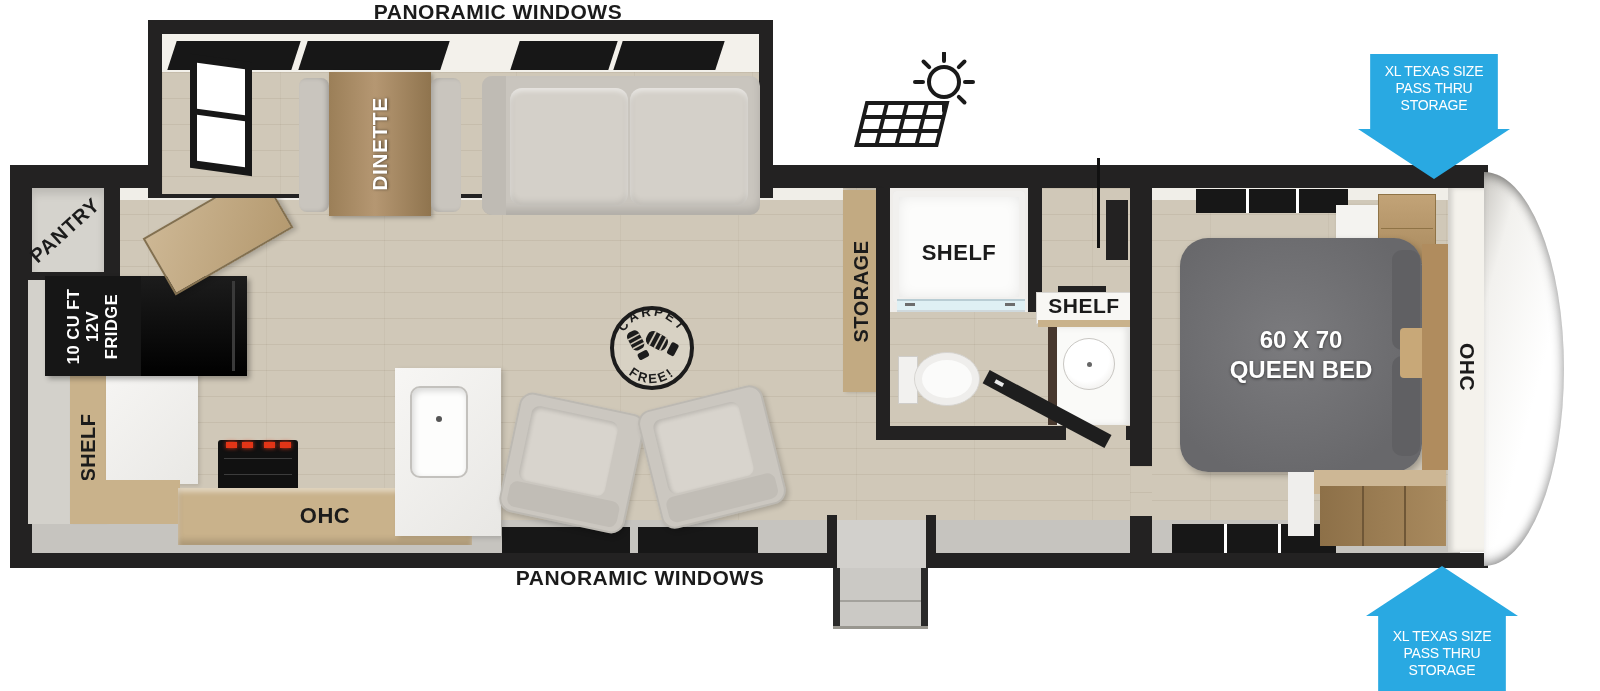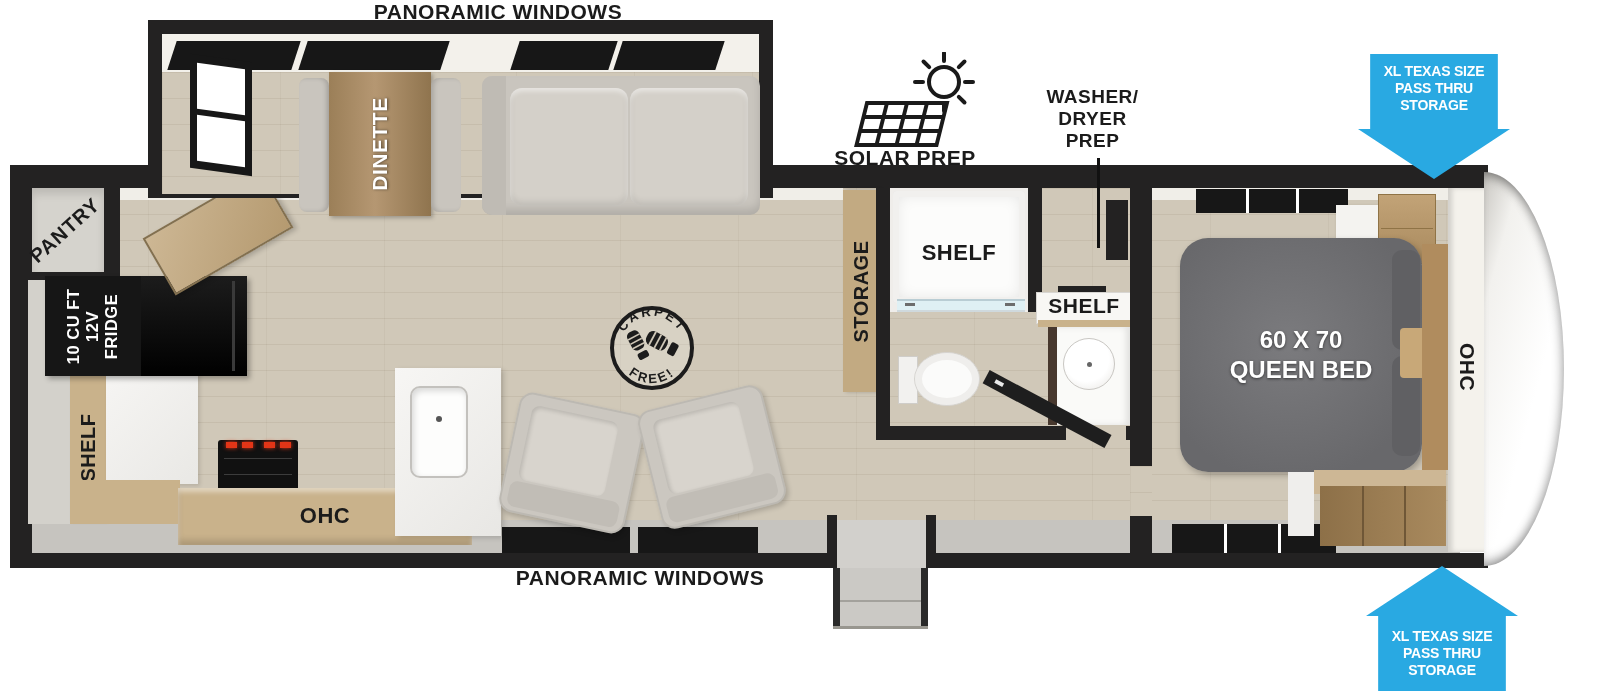--- a/index.html
+++ b/index.html
@@ -13,21 +13,21 @@
   .grayband{position:absolute;background:#c6c4bf;}
   .whiteband{position:absolute;background:#f0eee8;}
   .tan{background:#c9b28b;}
   .lbl{position:absolute;font-weight:bold;text-align:center;letter-spacing:.5px;}
   .pre{white-space:pre-line;}
   .vtxt{position:absolute;display:flex;align-items:center;justify-content:center;}
   .vtxt>span{transform:rotate(-90deg);white-space:nowrap;font-weight:bold;letter-spacing:.5px;}
   .vtxt>span.multi{white-space:pre-line;text-align:center;line-height:1.15;}
   .vtxt90>span{transform:rotate(90deg);}
   .win{position:absolute;background:#171717;}
-  .arrow{position:absolute;background:#29a9e2;color:#fff;font-weight:bold;text-align:center;}
+  .arrow{position:absolute;background:#29a9e2;color:#fff;font-weight:normal;text-align:center;}
   .arrow .atxt{position:absolute;left:0;right:0;font-size:14px;line-height:1.2;letter-spacing:-0.2px;}
   .chair{position:absolute;width:128px;height:122px;border-radius:14px;background:#cbc7c0;
          box-shadow:inset 0 0 0 2px rgba(0,0,0,.07), 2px 3px 5px rgba(0,0,0,.18);}
   .chair .seat{position:absolute;left:14px;top:12px;width:88px;height:76px;background:#d8d4cd;border-radius:8px;
          box-shadow:inset 2px 2px 4px rgba(0,0,0,.14);}
   .chair .back{position:absolute;left:8px;bottom:6px;width:112px;height:26px;background:#c1bdb6;border-radius:8px;}
   .cushion{position:absolute;background:#d4d0c9;border-radius:12px;box-shadow:inset 0 3px 5px rgba(255,255,255,.5), inset 0 -4px 6px rgba(0,0,0,.10);}
 </style>
 </head>
 <body>
@@ -258,25 +258,21 @@
         <line x1="101" y1="9" x2="101" y2="1"></line>
         <line x1="115.8" y1="15.2" x2="121.5" y2="9.5"></line>
         <line x1="122" y1="30" x2="130" y2="30"></line>
         <line x1="115.8" y1="44.8" x2="121.5" y2="50.5"></line>
         <line x1="101" y1="51" x2="101" y2="59"></line>
         <line x1="86.2" y1="15.2" x2="80.5" y2="9.5"></line>
         <line x1="80" y1="30" x2="72" y2="30"></line>
       </g>
     </g>
   </svg>
-  <div class="lbl" style="left:810px;top:146px;width:190px;font-size:21px;">SOLAR PREP</div>
-
-  <div class="lbl pre" style="left:1025px;top:86px;width:135px;font-size:19px;line-height:1.15;">WASHER/
-DRYER
-PREP</div>
+
   <div class="abs" style="left:1097px;top:158px;width:3px;height:90px;background:#111;"></div>
 
   <div class="arrow" style="left:1358px;top:54px;width:152px;height:125px;clip-path:polygon(8% 0, 92% 0, 92% 60%, 100% 60%, 50% 100%, 0 60%, 8% 60%);">
     <div class="atxt pre" style="top:9px;">XL TEXAS SIZE
 PASS THRU
 STORAGE</div>
   </div>
   <div class="arrow" style="left:1366px;top:566px;width:152px;height:125px;clip-path:polygon(50% 0, 100% 40%, 92% 40%, 92% 100%, 8% 100%, 8% 40%, 0 40%);">
     <div class="atxt pre" style="top:62px;">XL TEXAS SIZE
 PASS THRU

